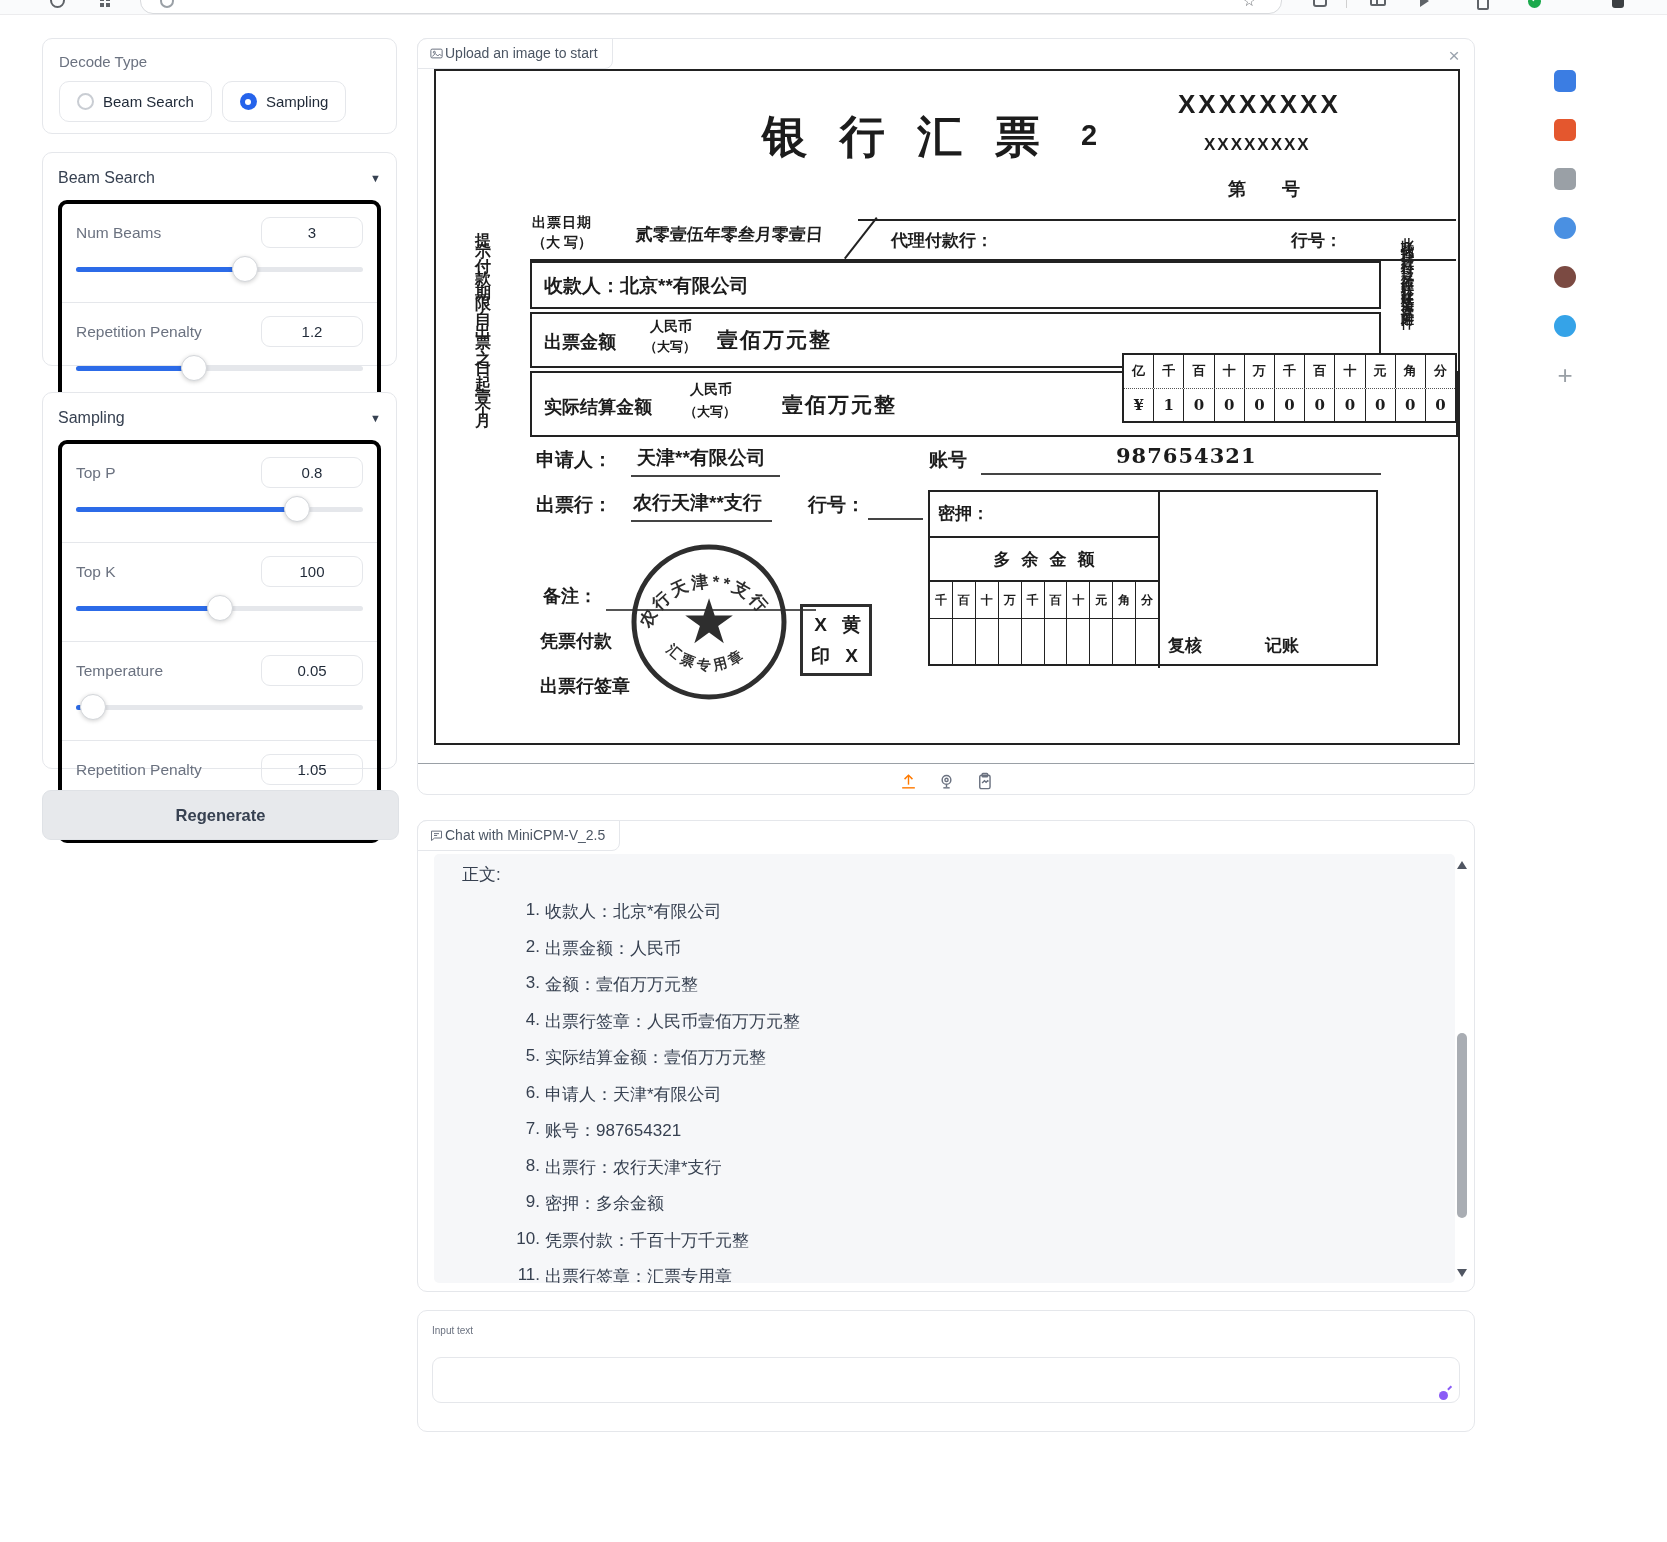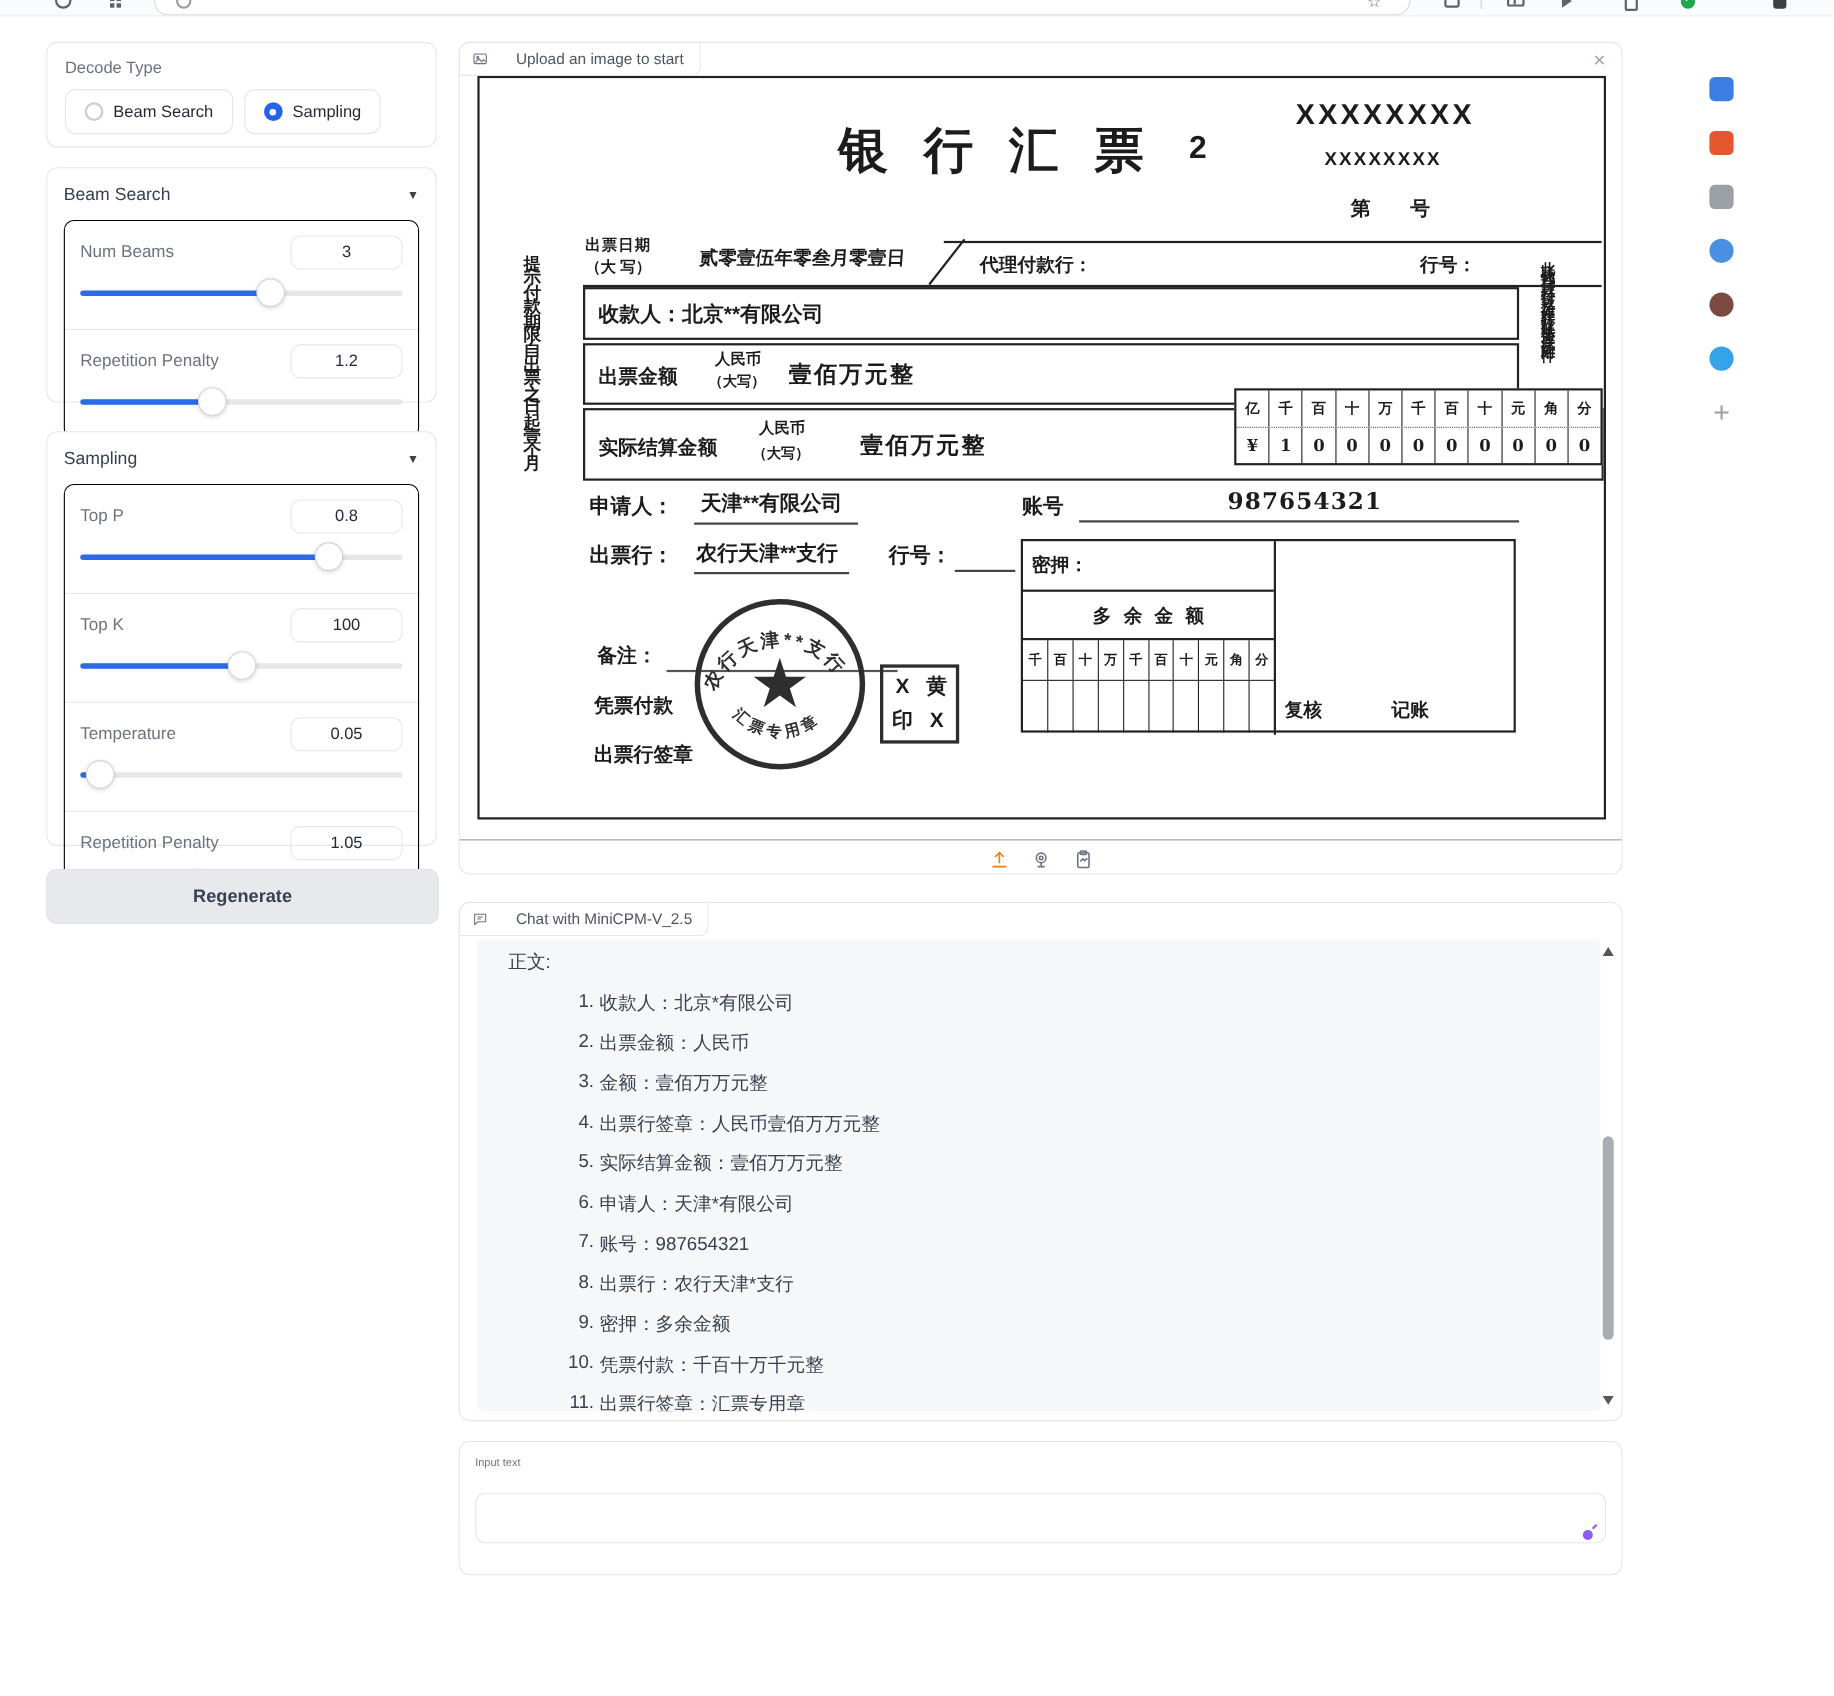--- a/index.html
+++ b/index.html
@@ -46,40 +46,40 @@
   .radio{width:17px;height:17px;border-radius:50%;border:2px solid #c9cdd3;box-sizing:border-box;background:#fff;}
   .pill.selected .radio{border:none;background:#2563eb;position:relative;}
   .pill.selected .radio:after{content:"";position:absolute;left:5.5px;top:5.5px;width:6px;height:6px;border-radius:50%;background:#fff;}
   .pill-label{font-size:15px;color:#1f2937;}
 
   .acc-bs{left:42px;top:152px;width:355px;height:214px;padding:12px 15px;}
   .acc-sp{left:42px;top:392px;width:355px;height:377px;padding:12px 15px;}
   .acc-head{display:flex;justify-content:space-between;align-items:center;height:26px;cursor:pointer;}
   .acc-title{font-size:16px;color:#374151;}
   .acc-arrow{font-size:11px;color:#374151;}
-  .param-group{border:1px solid #000000;border-radius:9px;margin-top:9px;overflow:hidden;}
+  .param-group{border:4px solid #000000;border-radius:9px;margin-top:9px;overflow:hidden;}
   .param{padding:13px 14px 20px 14px;border-bottom:1px solid #e5e7eb;position:relative;}
   .param:last-child{border-bottom:none;}
   .param-top{display:flex;justify-content:space-between;align-items:center;}
   .param-label{color:#6b7280;font-size:15.5px;}
   .param-value{border:1px solid #e5e7eb;border-radius:9px;width:100px;height:29px;display:flex;
     align-items:center;justify-content:center;font-size:15px;color:#1f2937;}
   .slider{position:relative;height:26px;margin-top:8px;cursor:pointer;}
   .slider-track{position:absolute;left:0;right:0;top:11px;height:5px;border-radius:3px;background:#e5e7eb;}
   .slider-fill{position:absolute;left:0;top:11px;height:5px;border-radius:3px;background:#2c6be8;}
   .slider-handle{position:absolute;top:0;width:26px;height:26px;border-radius:50%;background:#fff;
     border:1px solid #d3d6da;box-shadow:0 1px 4px rgba(0,0,0,.18);box-sizing:border-box;}
   .regen-btn{position:absolute;left:42px;top:790px;width:355px;height:48px;background:#e7e9ec;
     border:1px solid #dfe2e6;border-radius:9px;font-size:16.5px;font-weight:700;color:#374151;
     display:flex;align-items:center;justify-content:center;cursor:pointer;}
 
   
   .panel{position:absolute;background:#fff;border:1px solid #e5e7eb;border-radius:10px;box-sizing:border-box;}
   .img-panel{left:417px;top:38px;width:1058px;height:757px;}
-  .chip{position:absolute;left:-1px;top:-1px;display:flex;align-items:center;gap:25px;background:#fff;
+  .chip{position:absolute;left:-1px;top:-1px;display:flex;align-items:center;gap:1px;background:#fff;
     border:1px solid #e5e7eb;border-radius:10px 0 8px 0;padding:6px 14px 7px 11px;font-size:14px;color:#4b5563;z-index:2;}
   .chip svg{width:15px;height:15px;stroke:#6b7280;fill:none;stroke-width:1.6;}
   .close-btn{position:absolute;right:9px;top:6px;font-size:19px;color:#9aa3ad;cursor:pointer;z-index:3;
     width:22px;height:22px;display:flex;align-items:center;justify-content:center;}
 
   
   .draft{position:absolute;left:16px;top:30px;width:1022px;height:672px;border:2px solid #222;
     background:#fff;color:#1c1c1c;overflow:hidden;}
   .draft *{position:absolute;box-sizing:border-box;}
   .d-title{left:250px;top:36px;width:440px;text-align:center;font-size:45px;font-weight:700;letter-spacing:10px;}

